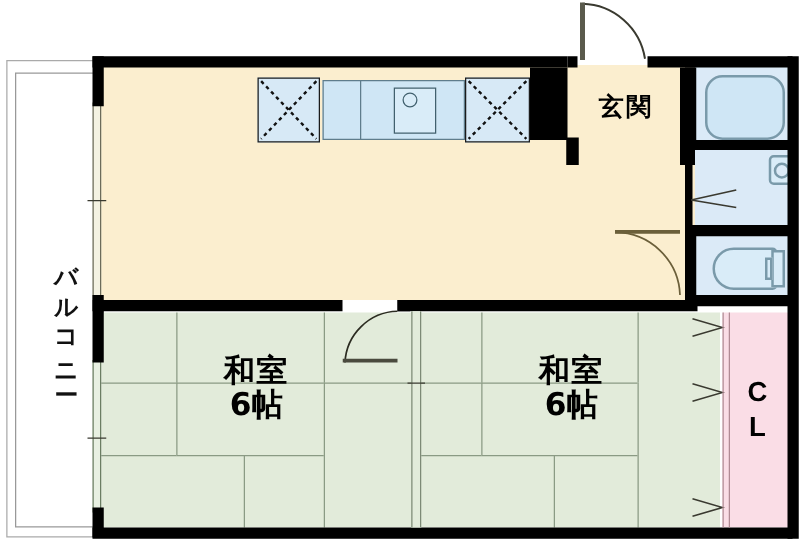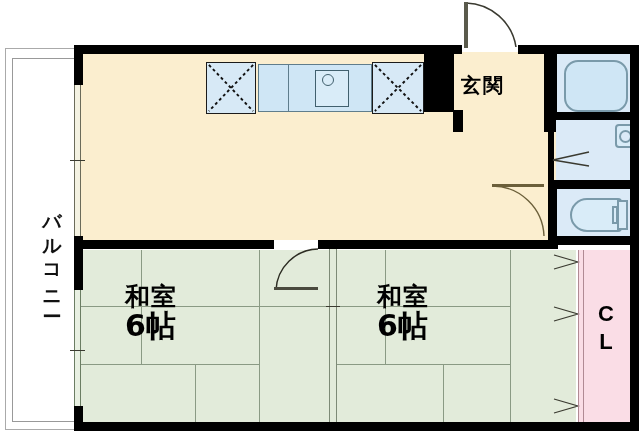--- a/index.html
+++ b/index.html
@@ -51,31 +51,31 @@
     line-height: 1;
     text-align: center;
     font-family: "DejaVu Sans", sans-serif;
   }
 
   
   .tline { background: #8a9a84; }
 
   
   .room-label {
-    text-align: left;
+    text-align: center;
     color: #000;
     font-family: "DejaVu Sans", sans-serif;
     font-weight: bold;
     line-height: 1.08;
     white-space: nowrap;
   }
   .label-ldk-main { font-size: 28px; letter-spacing: 6px; }
   .label-ldk-sub  { font-size: 26px; letter-spacing: 1px; }
   .label-washitsu-main { font-size: 25px; letter-spacing: 1px; }
-  .label-washitsu-sub  { font-size: 30px; letter-spacing: 0px; }
+  .label-washitsu-sub  { font-size: 25px; letter-spacing: 0px; }
   .label-genkan { font-size: 20px; letter-spacing: 2px; }
   .label-cl {
     font-size: 22px;
     font-weight: bold;
     line-height: 1.25;
     font-family: "Liberation Sans", sans-serif;
     text-align: center;
     color:#000;
   }
   .cab-x {

